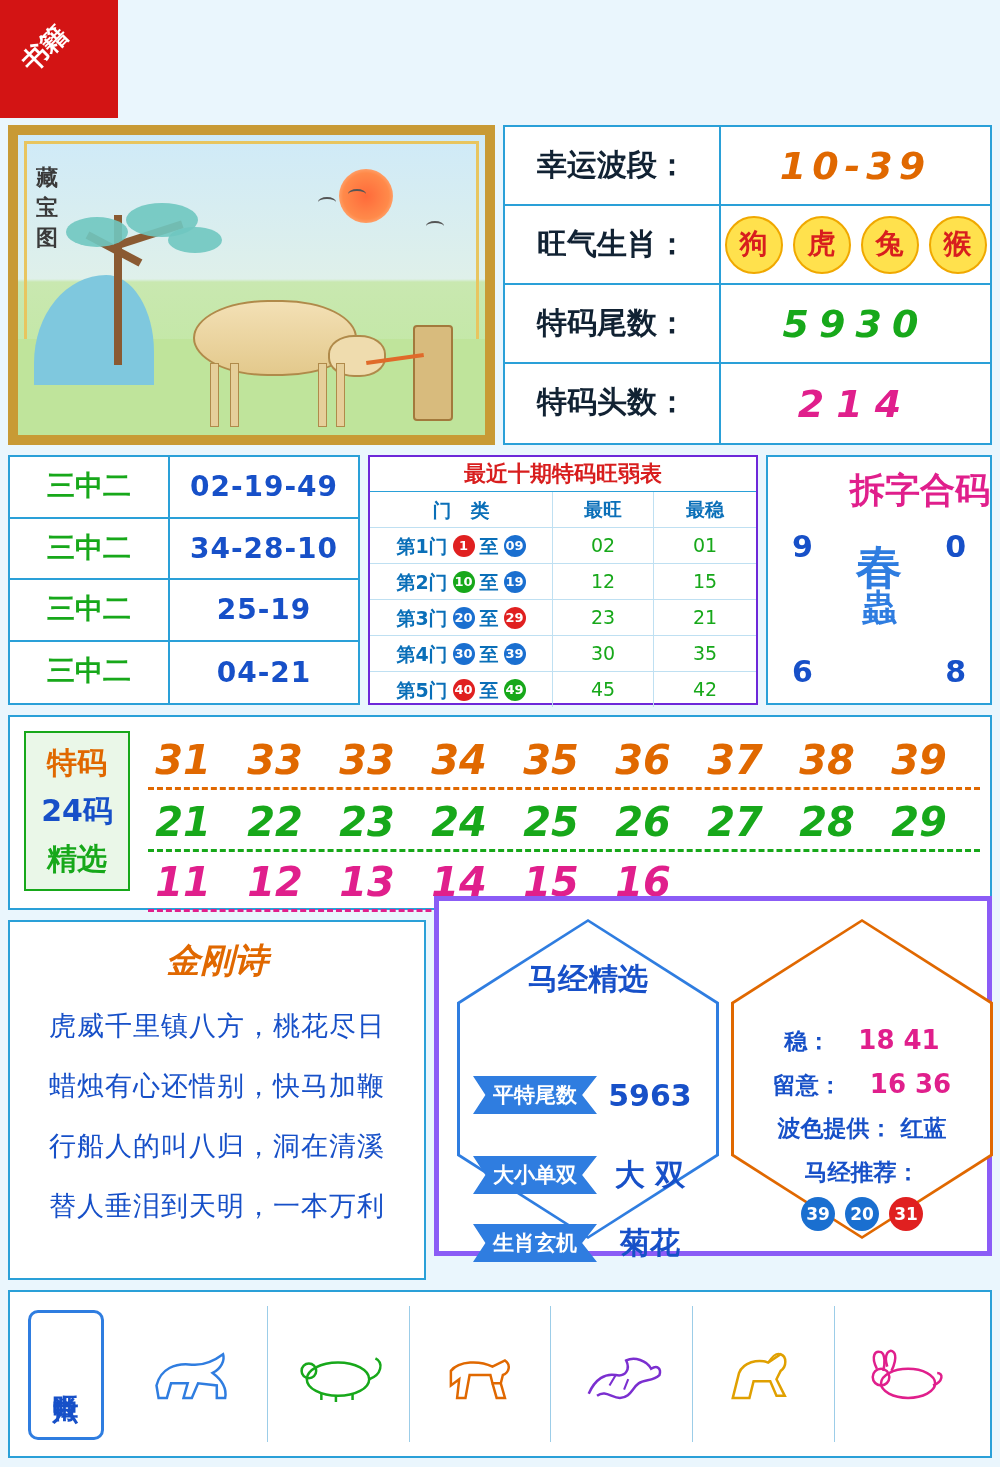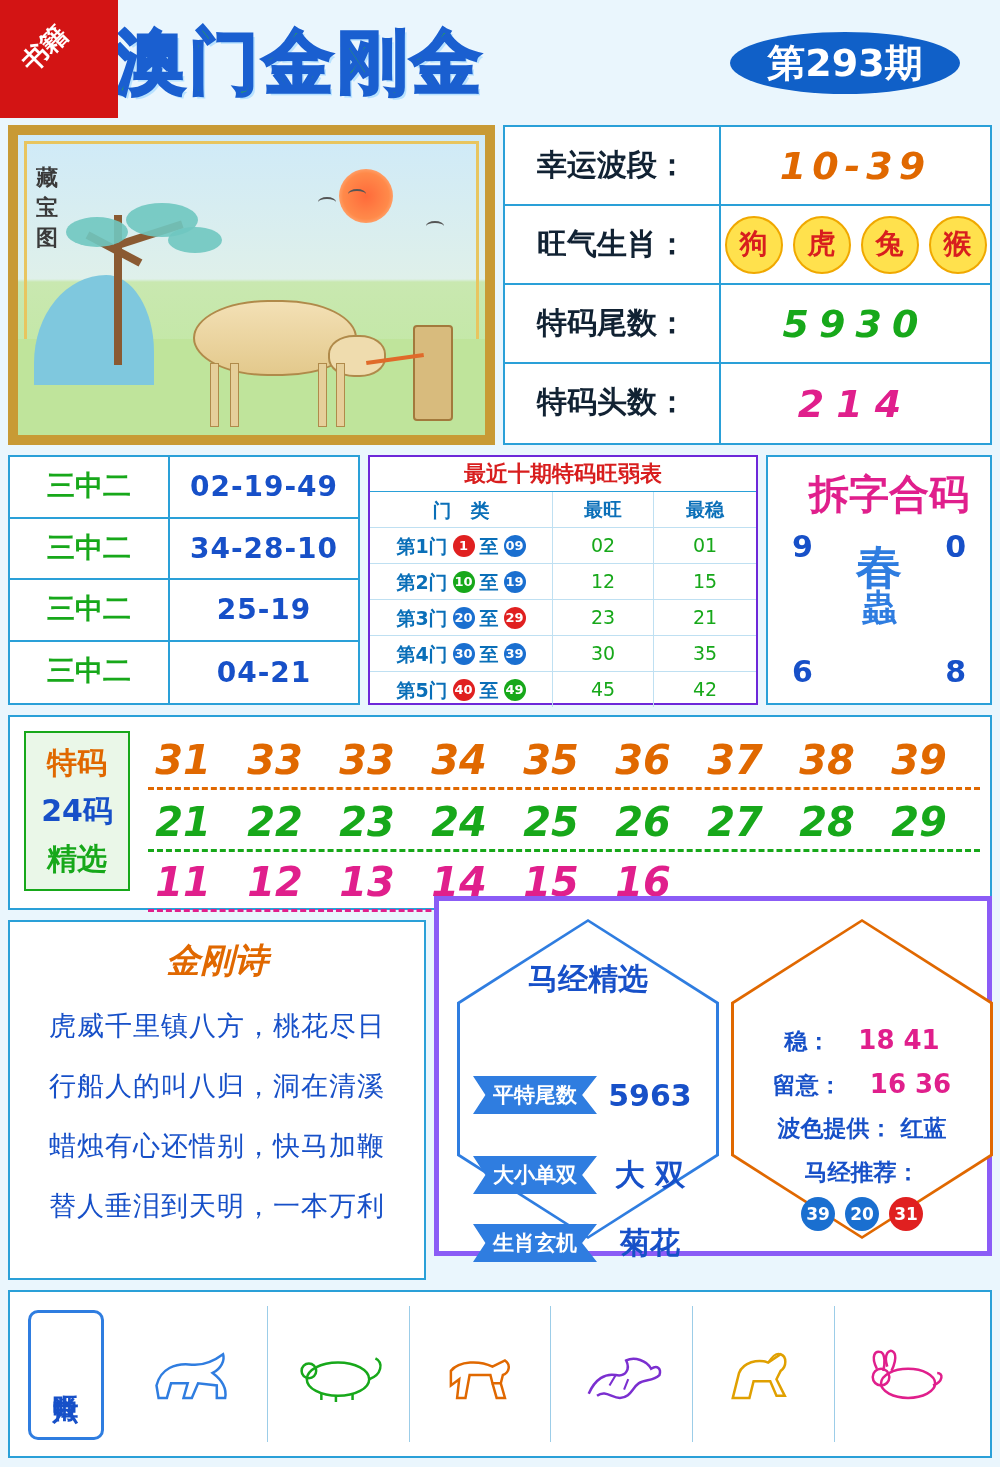--- a/index.html
+++ b/index.html
@@ -95,21 +95,21 @@
   .tp-row:last-child{border-bottom:none;}
   .tp-c1{width:182px;text-align:center;color:#0a6fb8;font-weight:bold;border-right:1px solid #bfe0f2;height:100%;line-height:34px;display:flex;align-items:center;justify-content:center;gap:5px;}
   .tp-c2{width:100px;text-align:center;color:#17a81a;border-right:1px solid #bfe0f2;height:100%;line-height:34px;}
   .tp-c3{flex:1;text-align:center;color:#17a81a;height:100%;line-height:34px;}
   .tp-head .tp-c1,.tp-head .tp-c2,.tp-head .tp-c3{color:#0a6fb8;font-weight:bold;}
   .ball{display:inline-block;width:22px;height:22px;border-radius:50%;color:#fff;font-size:13px;font-weight:bold;line-height:22px;text-align:center;}
   .b-red{background:#e02020;} .b-blue{background:#1a6fd0;} .b-green{background:#17a81a;}
 
   
   .chaizi{position:absolute;left:766px;top:455px;width:226px;height:250px;border:2px solid #2aa0d8;box-sizing:border-box;background:#fff;}
-  .cz-title{text-align:left;font-size:40px;font-weight:bold;color:#e01f8c;margin-top:10px;padding-left:41px;}
+  .cz-title{text-align:right;font-size:35px;font-weight:bold;color:#e01f8c;margin-top:10px;padding-left:41px;}
   .cz-n{position:absolute;font-size:30px;font-weight:bold;color:#1750c8;}
   .cz-big{position:absolute;left:0;right:0;top:88px;text-align:center;}
   .cz-big .c1{font-size:46px;color:#2f7de0;font-weight:bold;display:block;line-height:44px;}
   .cz-big .c2{font-size:36px;color:#2f7de0;font-weight:bold;display:block;line-height:38px;}
 
   
   .codes{position:absolute;left:8px;top:715px;width:984px;height:195px;border:2px solid #2aa0d8;box-sizing:border-box;background:#fff;}
   .codes-label{position:absolute;left:14px;top:14px;width:106px;height:160px;border:2px solid #17a81a;box-sizing:border-box;background:#eaf7e8;
                display:flex;flex-direction:column;justify-content:center;align-items:center;}
   .codes-label span{font-size:30px;font-weight:bold;line-height:48px;}
@@ -163,24 +163,20 @@
 </head>
 <body>
 
 <div class="page">
 
   <div class="ribbon">
     <div class="bg"></div>
     <div class="txt">书籍</div>
   </div>
 
-  <div class="header">
-    <div class="title">澳门金刚金</div>
-    <div class="issue">第293期</div>
-  </div>
 
   <div class="pic">
     <div class="inner"></div>
     <div class="label">藏宝图</div>
     <div class="sun"></div>
     <div class="ground"></div>
     <div class="hill"></div>
     <div class="tree-trunk"></div>
     <div class="tree-b1"></div>
     <div class="tree-b2"></div>
@@ -361,22 +357,22 @@
       <div class="num">14</div>
       <div class="num">15</div>
       <div class="num">16</div>
     </div>
     <div class="underline u3"></div>
   </div>
 
   <div class="poem">
     <div class="poem-title">金刚诗</div>
     <div class="poem-line">虎威千里镇八方，桃花尽日</div>
+    <div class="poem-line">蜡烛有心还惜别，快马加鞭</div>
     <div class="poem-line">行船人的叫八归，洞在清溪</div>
-    <div class="poem-line">蜡烛有心还惜别，快马加鞭</div>
     <div class="poem-line">替人垂泪到天明，一本万利</div>
   </div>
 
   <div class="majing">
     <div class="hex hexL">
         <div class="in"></div>
       </div>
     <div class="hex hexR">
         <div class="in"></div>
       </div>

